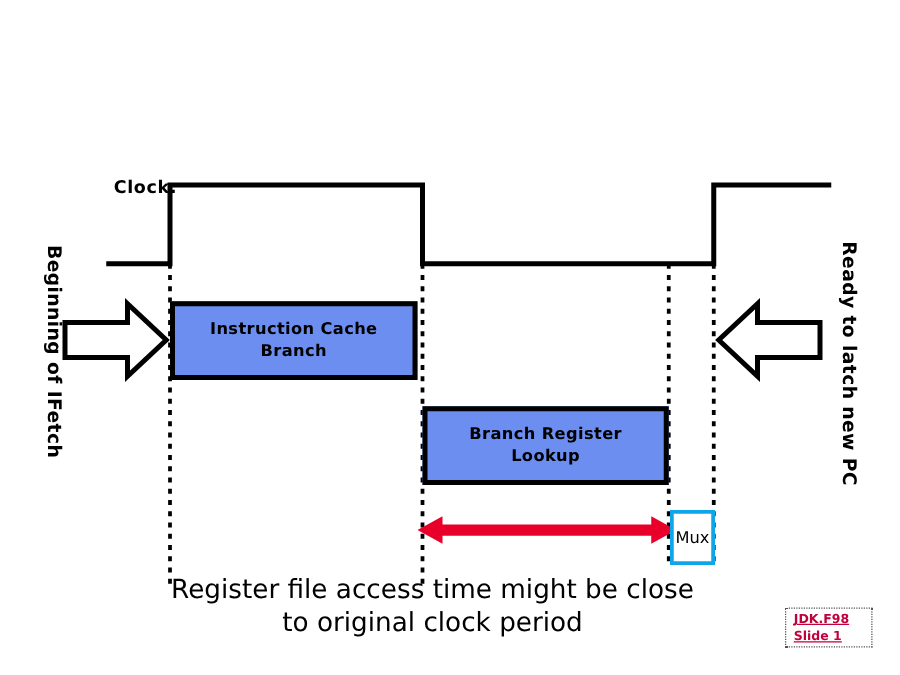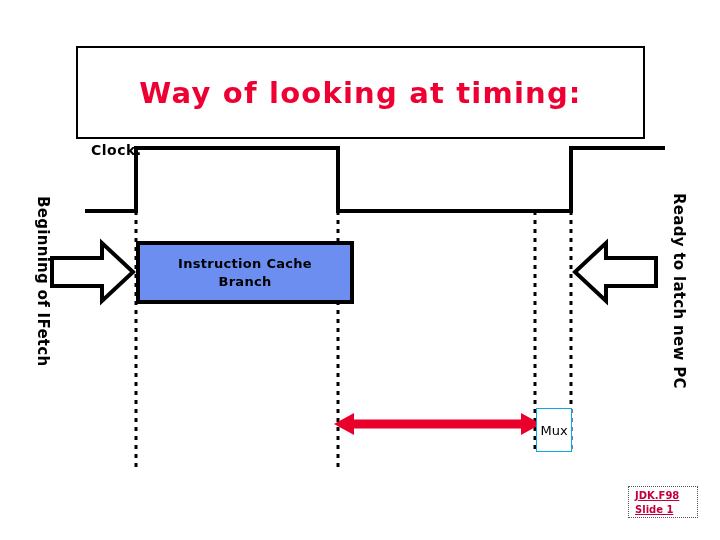--- a/index.html
+++ b/index.html
@@ -103,38 +103,38 @@
     font-family: "DejaVu Sans", sans-serif;
     font-weight: bold;
     font-size: 13px;
     color: #000000;
     line-height: 1.35;
     letter-spacing: 0.3px;
   }
   #box-icache {
     left: 136px;
     top: 241px;
-    width: 218px;
+    width: 198px;
     height: 63px;
   }
   #box-branch {
     left: 338px;
     top: 325px;
     width: 197px;
     height: 63px;
   }
 
   
   #box-mux {
     position: absolute;
     left: 536px;
     top: 408px;
     width: 36px;
     height: 44px;
-    border: 1px solid #0ea5e9;
+    border: 3px solid #0ea5e9;
     box-sizing: border-box;
     background: #ffffff;
     display: flex;
     align-items: center;
     justify-content: center;
     font-family: "DejaVu Sans", sans-serif;
     font-size: 13px;
     color: #000000;
   }
 
@@ -167,23 +167,20 @@
     color: #c2003c;
     line-height: 1.35;
     text-decoration: underline;
   }
 </style>
 </head>
 <body>
 
 <div id="slide">
 
-  <div id="title-box">
-    <div id="title-text">Way of looking at timing:</div>
-  </div>
 
   <div id="clock-label">Clock:</div>
 
   <svg id="clock-wave" viewBox="0 0 720 540" width="720" height="540" xmlns="http://www.w3.org/2000/svg">
 
     <polyline points="85,211 136,211 136,148 338,148 338,211 571,211 571,148 665,148" fill="none" stroke="#000000" stroke-width="4" stroke-linejoin="miter" stroke-linecap="butt"></polyline>
 
     <line x1="136" y1="211" x2="136" y2="468" stroke="#000000" stroke-width="3" stroke-dasharray="4,5"></line>
     <line x1="338" y1="148" x2="338" y2="468" stroke="#000000" stroke-width="3" stroke-dasharray="4,5"></line>
     <line x1="535" y1="211" x2="535" y2="452" stroke="#000000" stroke-width="3" stroke-dasharray="4,5"></line>
@@ -204,24 +201,34 @@
 
   <div class="rot-label" id="label-ready">Ready to latch new PC</div>
 
   <div class="blue-box" id="box-icache">
     <div>
       <span>Instruction Cache</span><br>
       <span>Branch</span>
     </div>
   </div>
 
+  <div class="blue-box" id="box-branch">
+    <div>
+      <span>Branch Register</span><br>
+      <span>Lookup</span>
+    </div>
+  </div>
 
   <div id="box-mux">
     <span>Mux</span>
   </div>
 
+  <div id="caption">
+    <span>Register file access time might be close</span><br>
+    <span>to original clock period</span>
+  </div>
 
   <div id="slide-badge">
     <div>JDK.F98</div>
     <div>Slide 1</div>
   </div>
 
 </div>
 
 </body></html>

